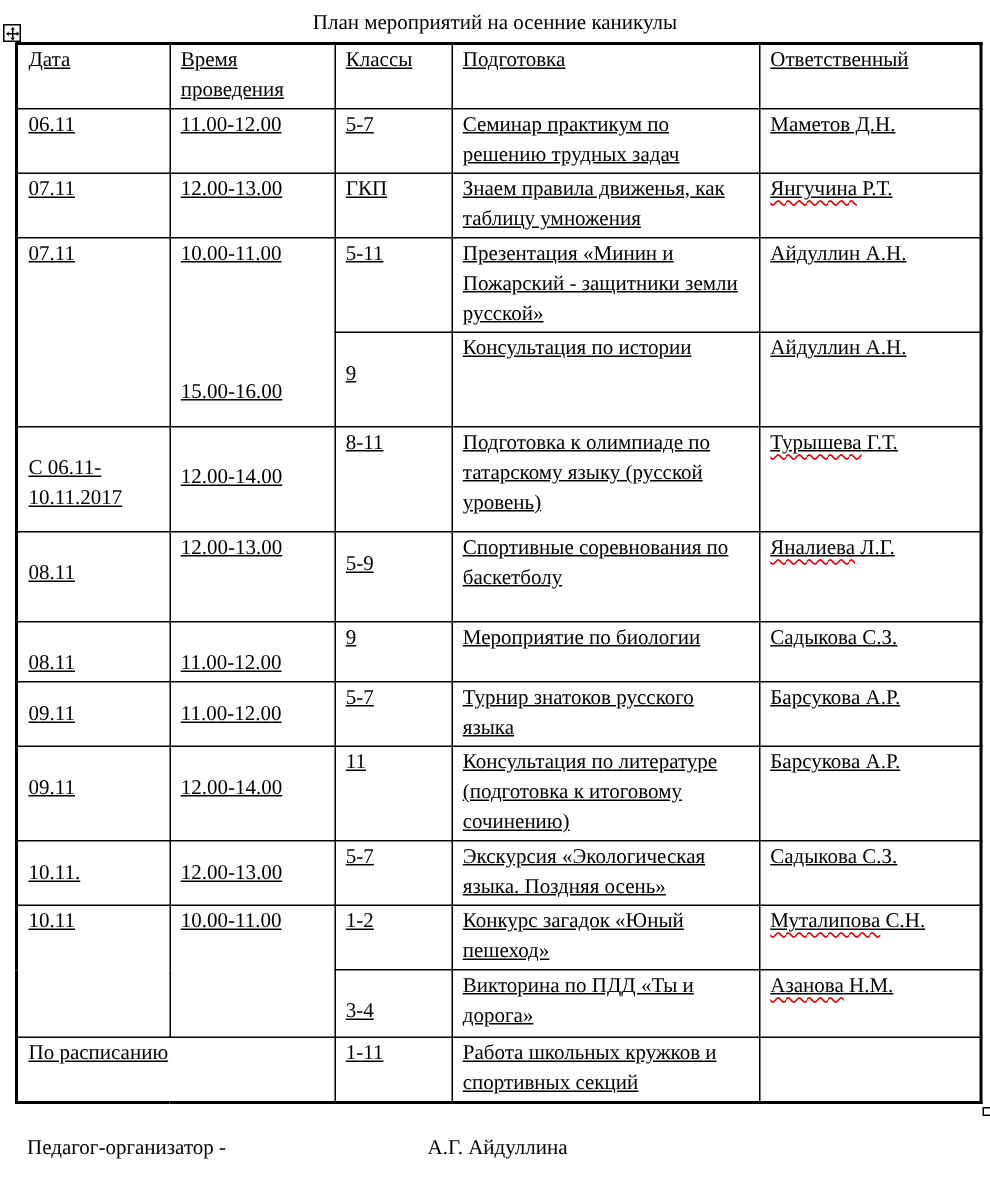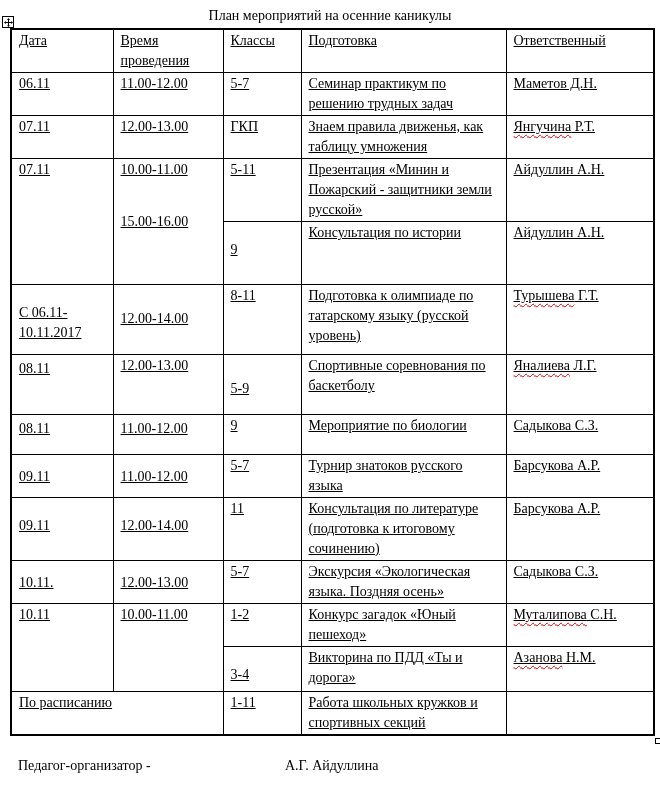--- a/index.html
+++ b/index.html
@@ -11,23 +11,23 @@
   .title{padding-top:7px;text-align:center;line-height:17px;}
   .table-wrap{position:relative;width:643px;margin:4px 0 0 10px;text-decoration:underline;}
   table{border-collapse:collapse;table-layout:fixed;width:643px;border:2px solid #000;}
   td,th{
     border:1px solid #000;vertical-align:top;text-align:left;
     padding:1px 6px 1px 7px;line-height:20px;font-weight:normal;overflow:hidden;
   }
   .rh42{height:42px}.rh62{height:62px}.rh63{height:63px}.rh70{height:70px}
   .rh60{height:60px}.rh40{height:40px}.rh39{height:39px}.rh58{height:58px}
   .rh41{height:41px}.rh45{height:45px}
-  .pt10{padding-top:4px}.pt12{padding-top:12px}.pt18{padding-top:18px}
-  .pt20{padding-top:24px}.pt24{padding-top:24px}
-  .mt56{margin-top:32px}
+  .pt10{padding-top:18px}.pt12{padding-top:12px}.pt18{padding-top:18px}
+  .pt20{padding-top:12px}.pt24{padding-top:24px}
+  .mt56{margin-top:72px}
   .wavy{
     text-decoration-line:underline;text-decoration-style:wavy;
     text-decoration-color:#e00000;text-decoration-thickness:1px;
     text-underline-offset:3px;
     text-align:right;
   }
   .move-handle{
     position:absolute;left:-8px;top:-12px;width:12px;height:12px;
     border:1px solid #000;background:#fff;display:flex;
     align-items:center;justify-content:center;box-sizing:border-box;

